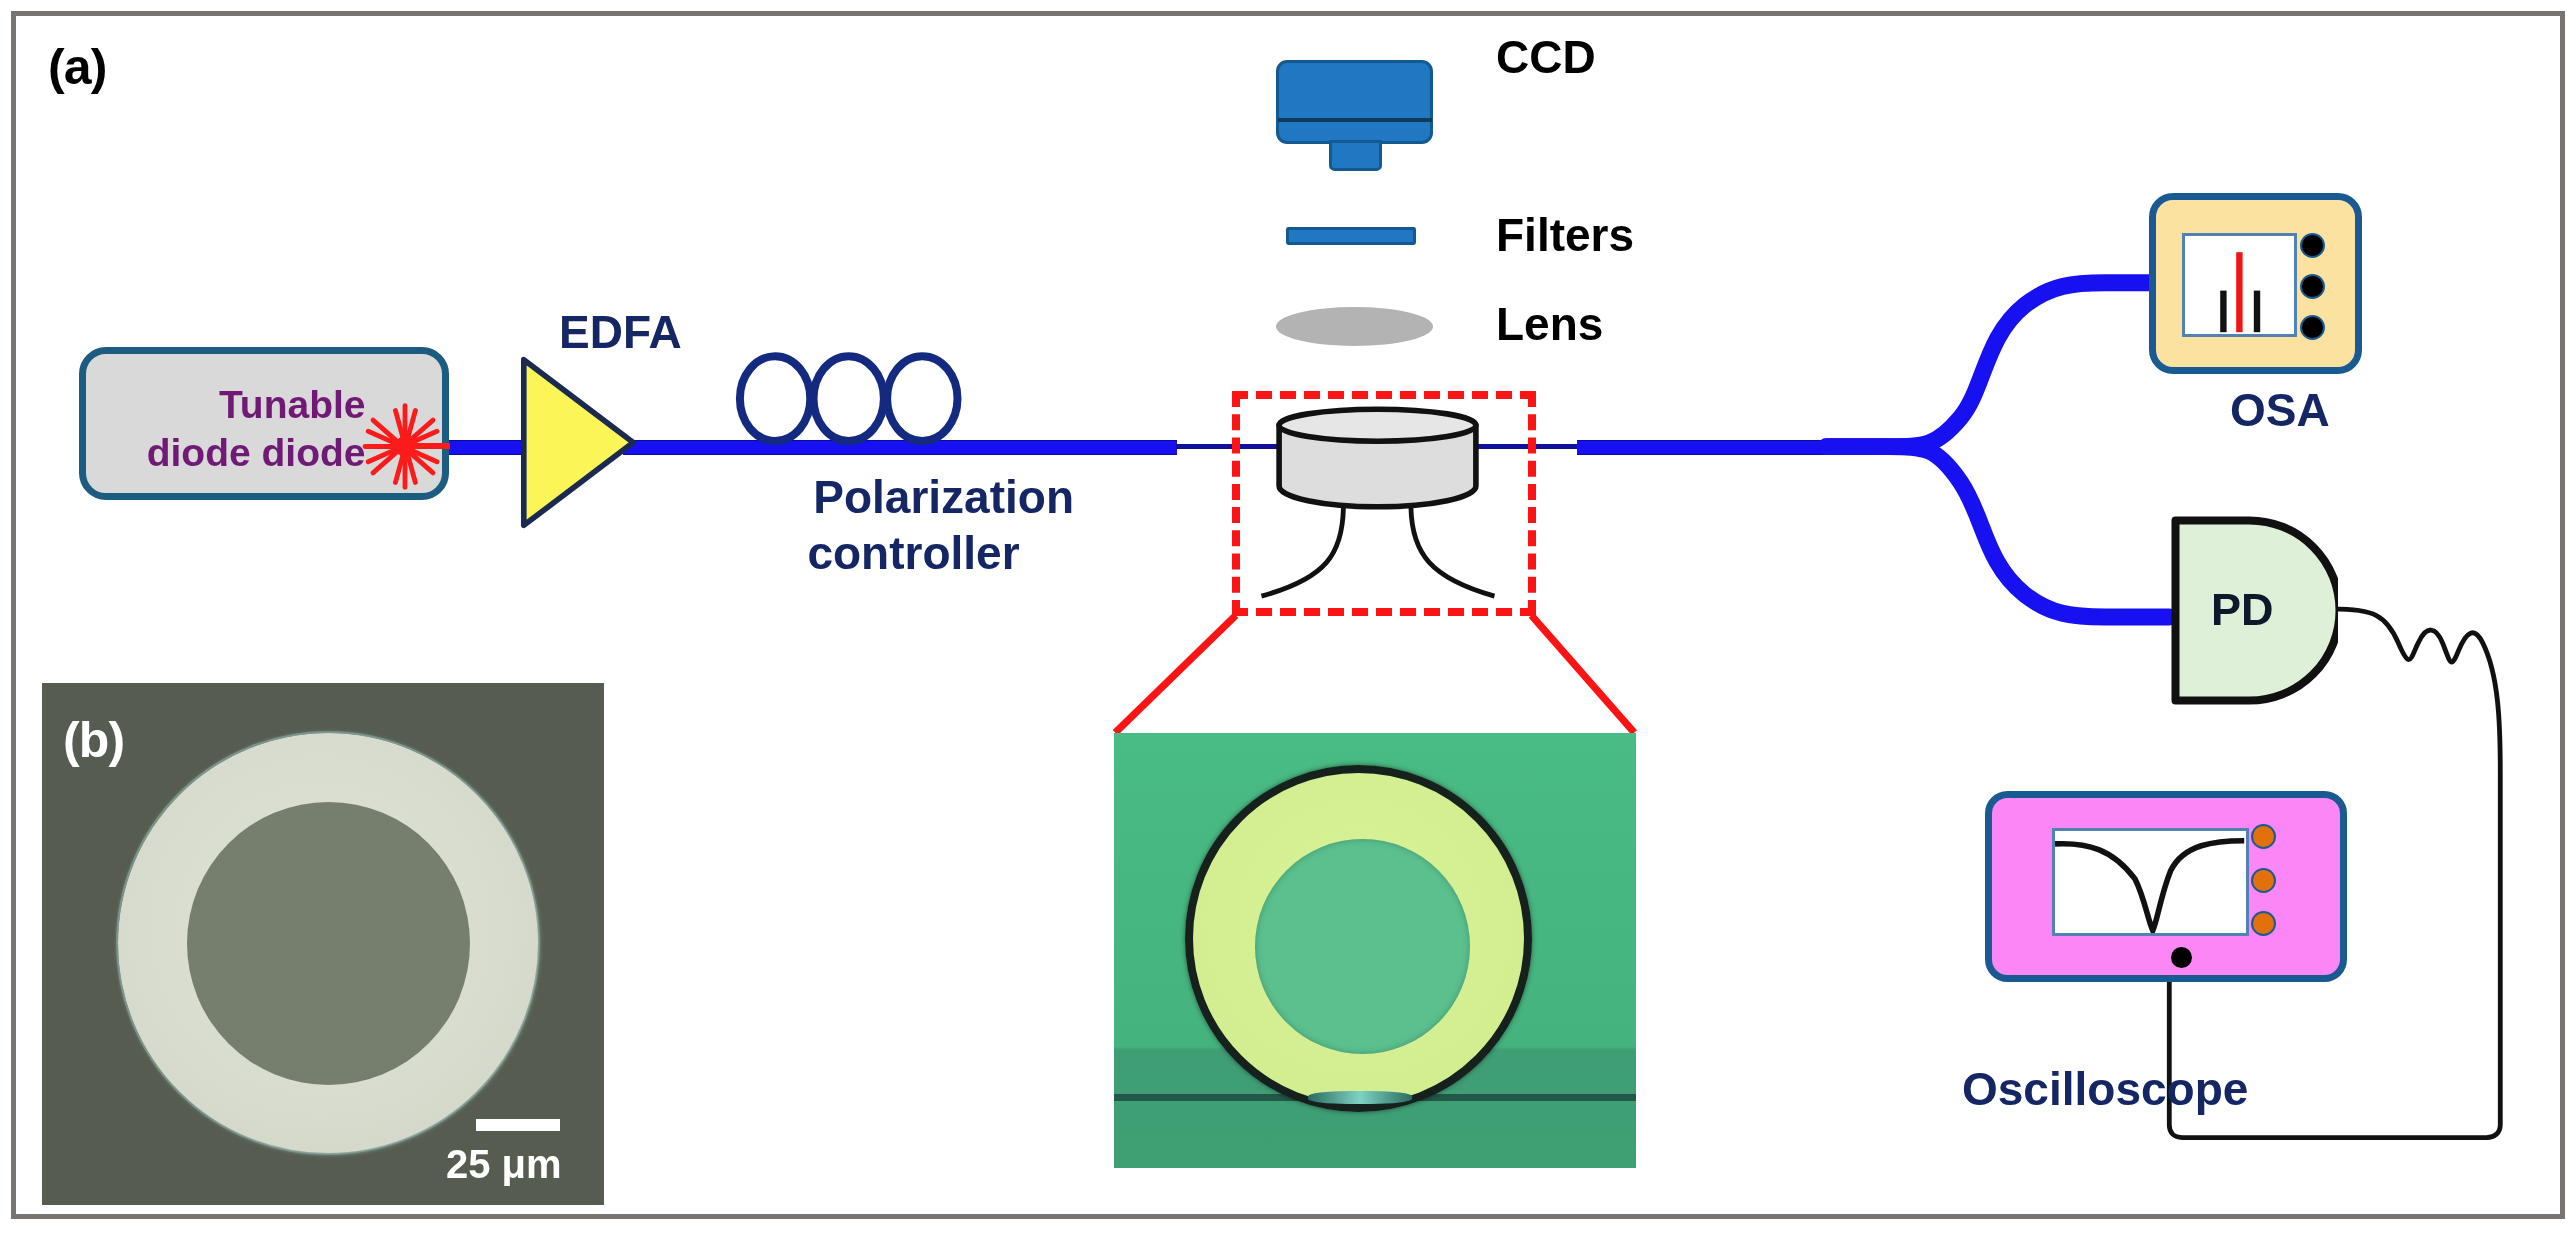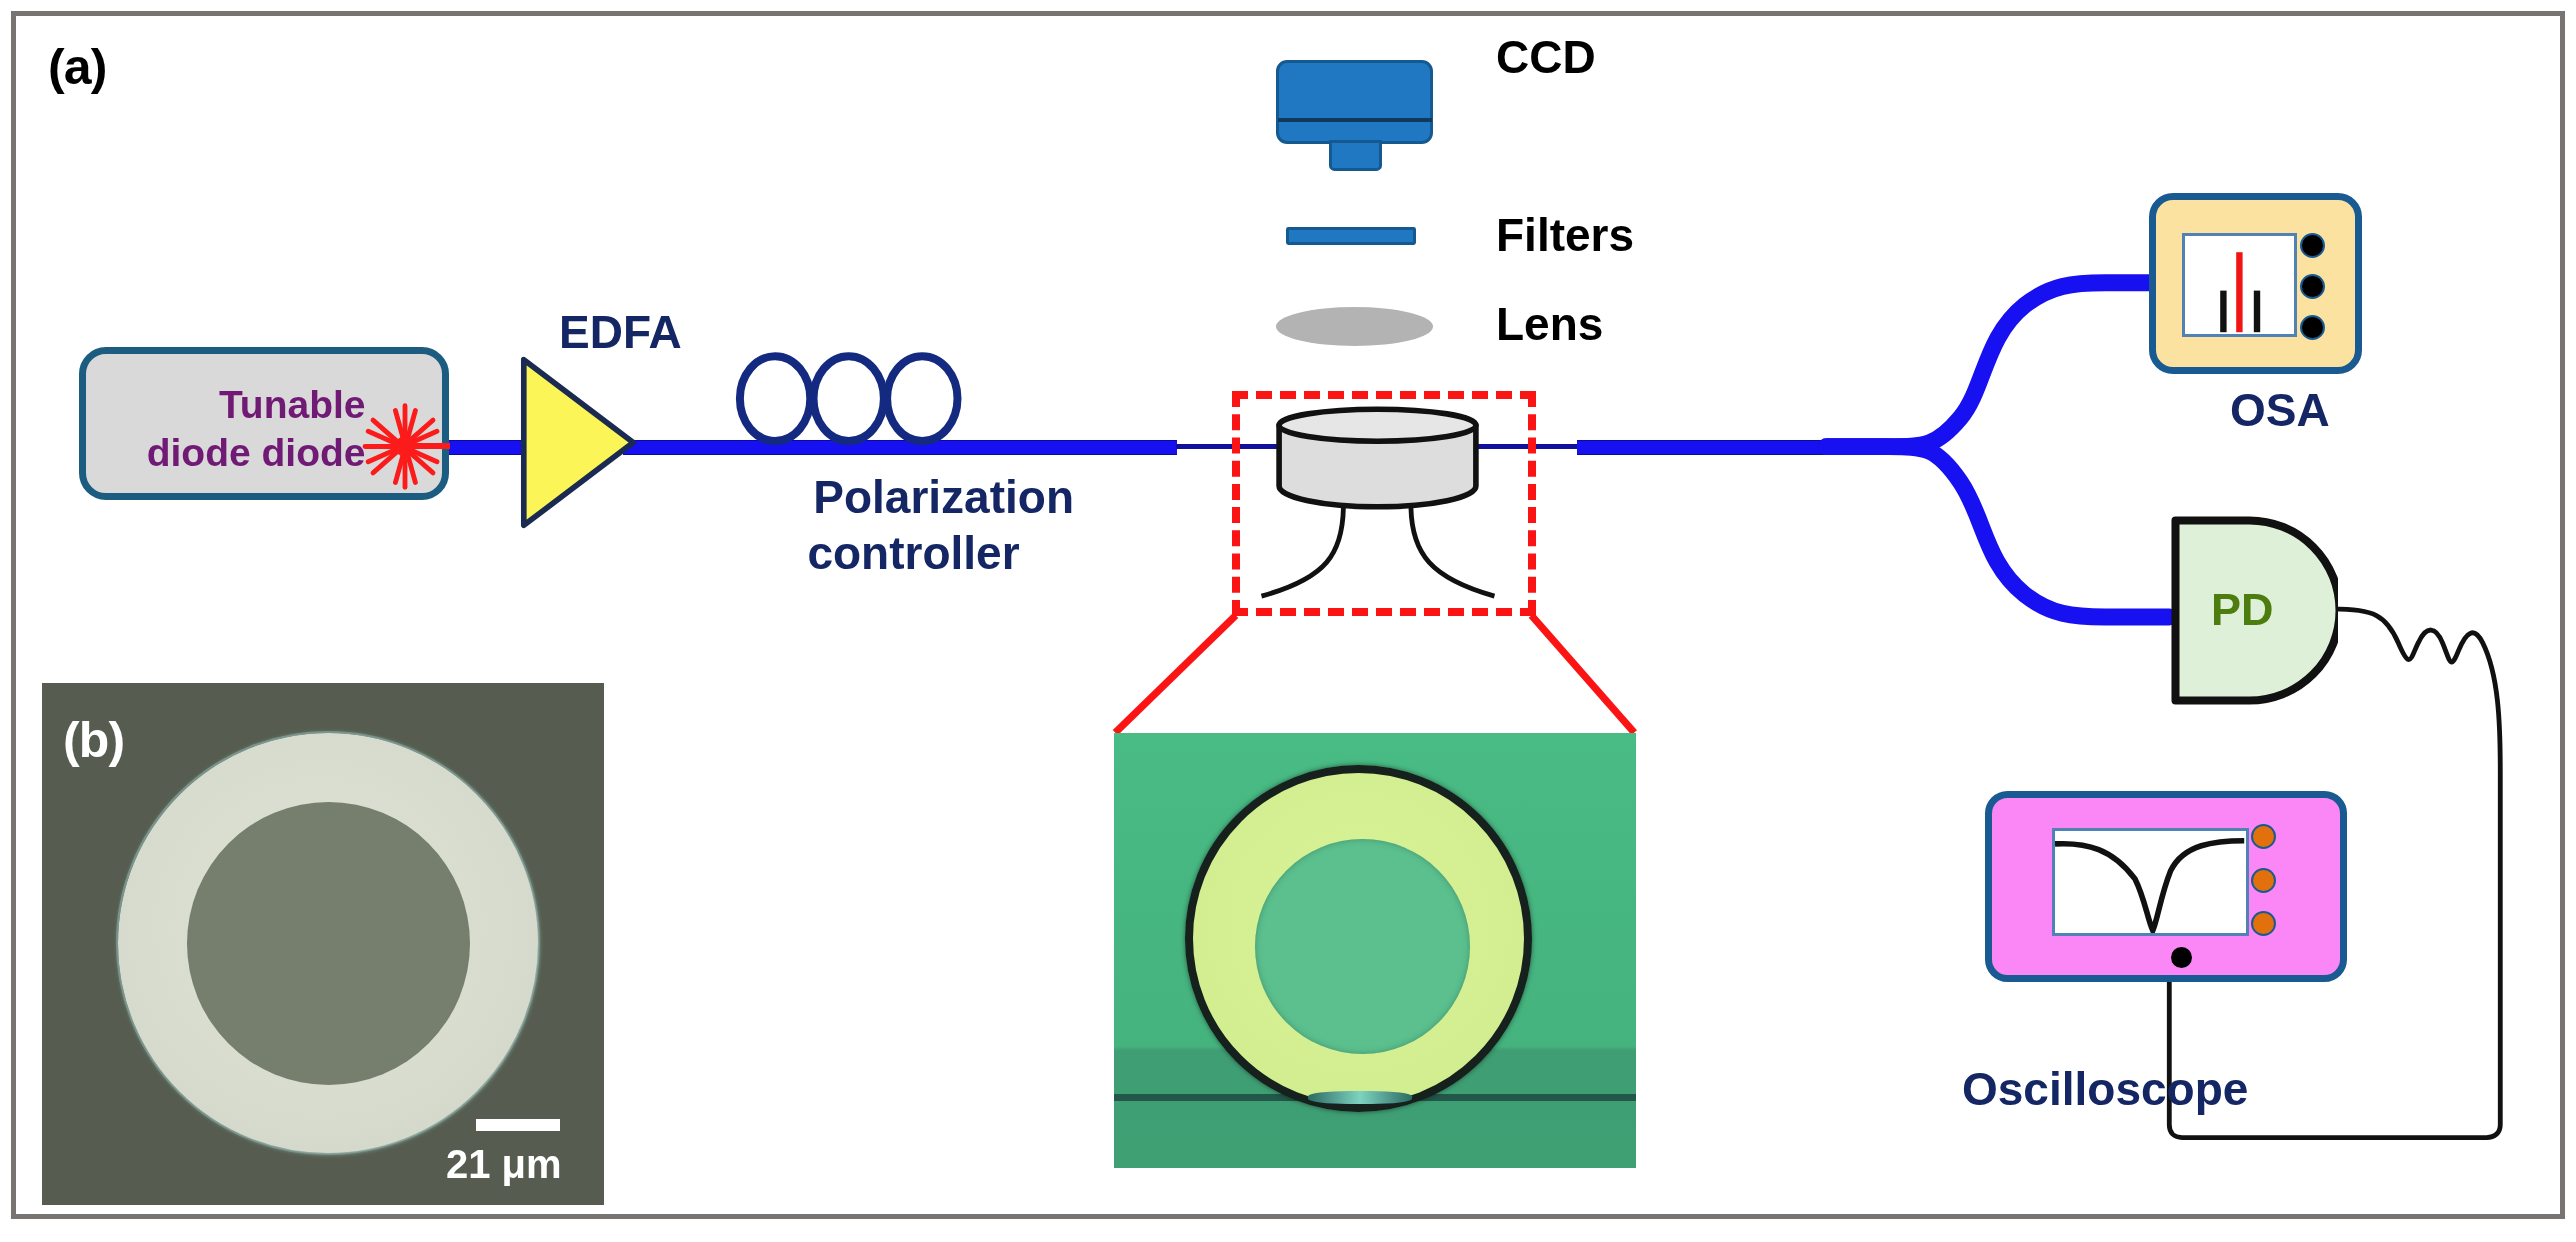--- a/index.html
+++ b/index.html
@@ -56,21 +56,21 @@
   .device-text {
     font-size: 39px;
     font-weight: bold;
     color: #701a75;
     text-align: right;
     line-height: 1.22;
   }
   .pd-text {
     font-size: 45px;
     font-weight: bold;
-    color: #4d7c0f;
+    color: #0f172a;
   }
   .scale-text {
     font-size: 40px;
     font-weight: bold;
     color: #ffffff;
   }
 
   
   #laser-box {
     position: absolute;
@@ -443,16 +443,16 @@
   <div class="lbl navy-label" style="left:1918px; top:1066px;">Oscilloscope</div>
 
   <div id="micro-b">
     <div class="bg"></div>
     <div class="disk-outer"></div>
     <div class="disk-rim"></div>
     <div class="disk-inner"></div>
   </div>
   <div class="lbl panel-letter-white" style="left:63px; top:715px;">(b)</div>
   <div id="scale-bar"></div>
-  <div class="lbl scale-text" style="left:446px; top:1144px;">21 μm</div>
+  <div class="lbl scale-text" style="left:446px; top:1144px;">25 μm</div>
 
 </div>
 
 
 </body></html>

